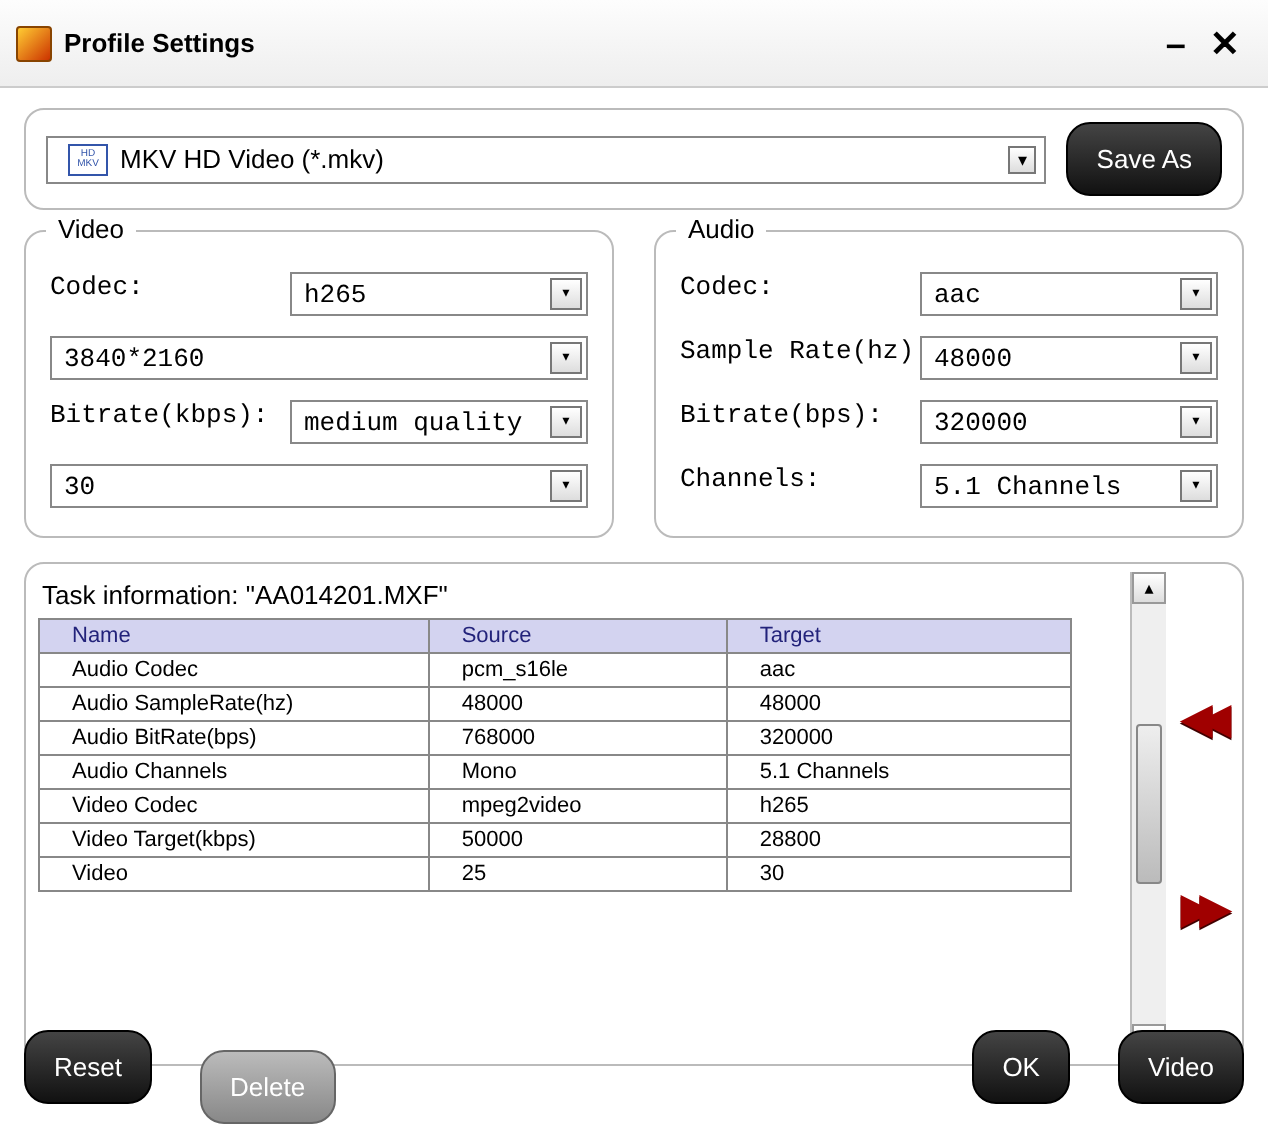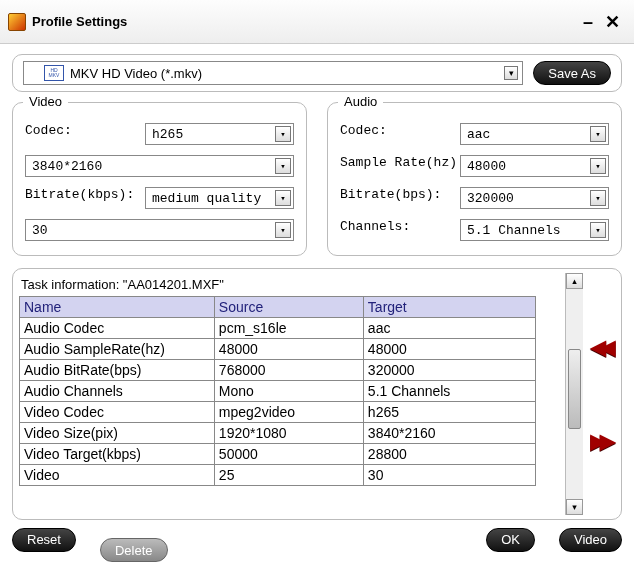--- a/index.html
+++ b/index.html
@@ -52,21 +52,21 @@
     gap: 10px;
   }
   .profile-select {
     flex: 1;
     display: flex;
     align-items: center;
     border: 1px solid #888;
     height: 24px;
     background: #fff;
     position: relative;
-    padding-left: 20px;
+    padding-left: 10px;
   }
   .profile-select .fmticon {
     width: 20px; height: 16px;
     border:1px solid #3355aa;
     margin-right:6px;
     display:flex; flex-direction:column;
     font-size:5px; line-height:5px;
     align-items:center; justify-content:center;
     color:#3355aa;
     background:#fff;
@@ -77,21 +77,21 @@
     border:1px solid #777;
     display:flex; align-items:center; justify-content:center;
     font-size:9px;
     background: linear-gradient(#fff,#ddd);
   }
   .save-as-btn, .pill-btn {
     background: linear-gradient(#444,#111);
     color:#fff;
     border:1px solid #000;
     border-radius: 12px;
-    height: 24px;
+    height: 37px;
     padding: 0 14px;
     font-size:13px;
     display:inline-flex; align-items:center; justify-content:center;
     cursor:pointer;
     white-space: nowrap;
   }
   .pill-btn.grey {
     background: linear-gradient(#bbb,#888);
     border-color:#666;
     color:#fff;
@@ -170,22 +170,22 @@
     table-layout: fixed;
   }
   table.tinfo th {
     background: #d3d3f0;
     color:#22227a;
     text-align:left;
     font-weight:normal;
   }
   table.tinfo th, table.tinfo td {
     border:1px solid #888;
-    padding: 2px 4px;
-    font-size:14px;
+    padding: 2px 16px;
+    font-size:11px;
     vertical-align: top;
     overflow-wrap: break-word;
   }
   .vscroll {
     width:18px;
     border-left:1px solid #bbb;
     background:#efefef;
     display:flex; flex-direction:column;
     align-items:stretch;
   }
@@ -354,25 +354,20 @@
                 <td>Audio Channels</td>
                 <td>Mono</td>
                 <td>5.1 Channels</td>
               </tr>
               <tr>
                 <td>Video Codec</td>
                 <td>mpeg2video</td>
                 <td>h265</td>
               </tr>
               <tr>
-                <td>Video Size(pix)</td>
-                <td>1920*1080</td>
-                <td>3840*2160</td>
-              </tr>
-              <tr>
                 <td>Video Target(kbps)</td>
                 <td>50000</td>
                 <td>28800</td>
               </tr>
               <tr>
                 <td>Video</td>
                 <td>25</td>
                 <td>30</td>
               </tr>
             </tbody>

